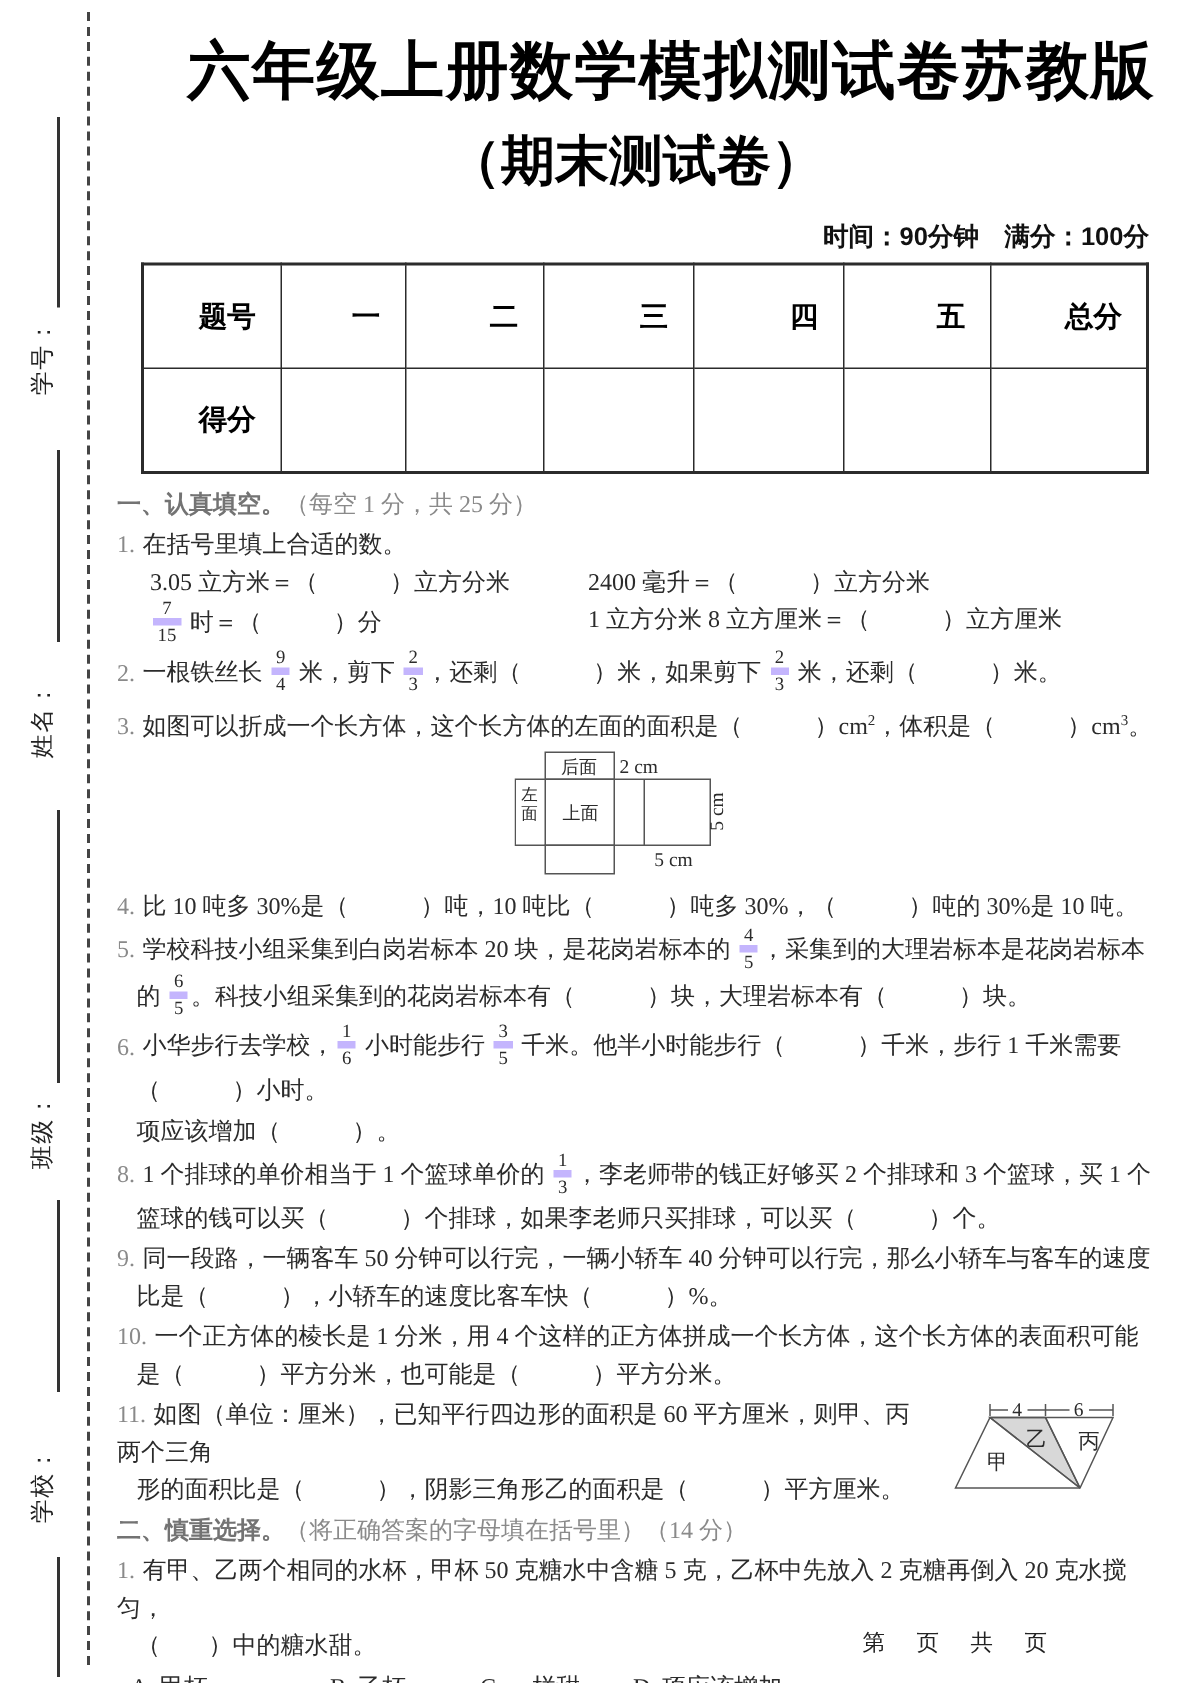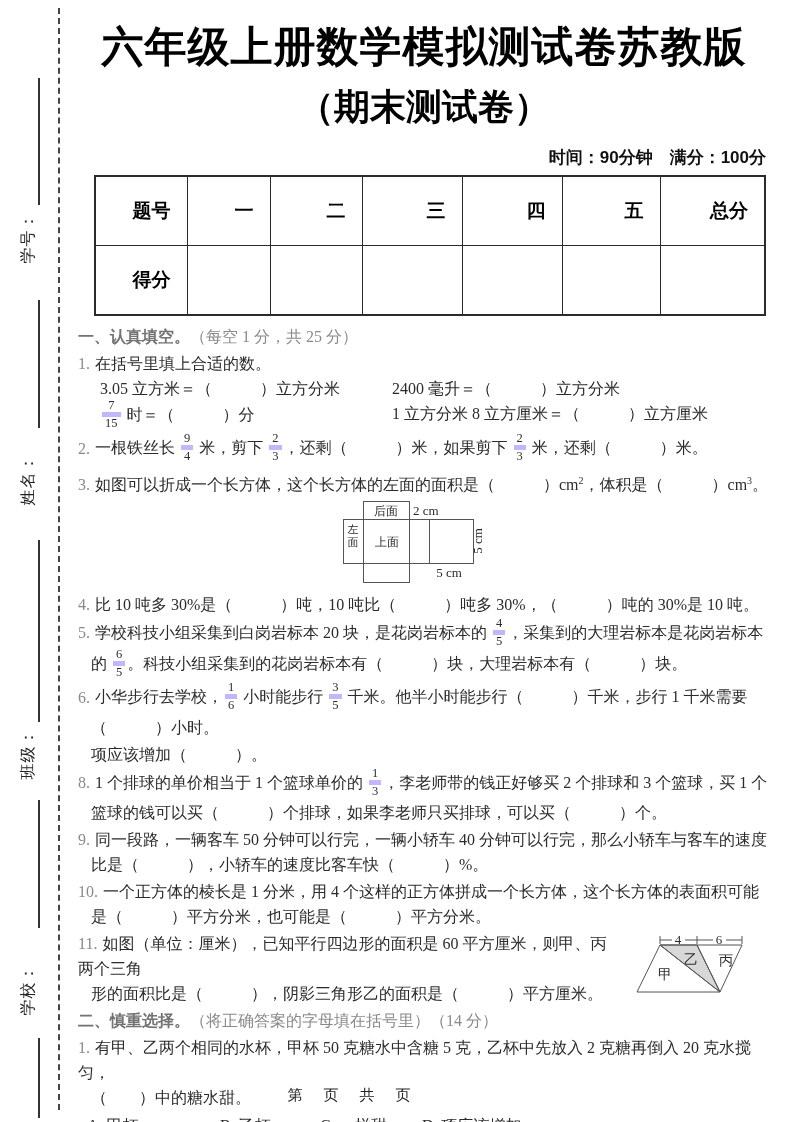--- a/index.html
+++ b/index.html
@@ -13,21 +13,21 @@
   .seg1{top:78px;height:127px}.seg2{top:300px;height:128px}.seg3{top:540px;height:182px}
   .seg4{top:800px;height:128px}.seg5{top:1038px;height:80px}
   .seal-label{
     position:absolute;left:-12px;width:80px;height:20px;transform:rotate(-90deg);
     text-align:center;font-size:16px;color:#222;letter-spacing:1px;
   }
   .lab1{top:228px}.lab2{top:470px}.lab3{top:744px}.lab4{top:980px}
   
   .main{position:absolute;left:78px;top:22px;width:692px}
   .title{font-family:"Liberation Sans","DejaVu Sans",sans-serif;font-weight:bold;font-size:42px;
-    line-height:50px;text-align:center;color:#000;margin:0;letter-spacing:1px}
+    line-height:50px;text-align:right;color:#000;margin:0;letter-spacing:1px}
   .subtitle{font-family:"Liberation Sans","DejaVu Sans",sans-serif;font-weight:bold;font-size:36px;
     line-height:46px;text-align:center;color:#000;margin:12px 0 0}
   .meta{font-family:"Liberation Sans","DejaVu Sans",sans-serif;font-weight:bold;font-size:17px;
     text-align:right;color:#111;margin:16px 4px 6px}
   table.score{width:672px;margin-left:16px;border-collapse:collapse;table-layout:fixed;
     font-family:"Liberation Sans","DejaVu Sans",sans-serif;font-weight:bold;font-size:19px;color:#000;
     border:2px solid #2b2b2b}
   table.score td{border:1px solid #2b2b2b;height:36px;text-align:right;padding:16px}
   
   .questions{margin-top:8px;font-size:16px;line-height:25px}
@@ -47,21 +47,21 @@
   sup{font-size:10px}
   .options{display:flex;margin-top:3px}
   .opt0{width:142px;padding-left:9px;box-sizing:border-box}
   .opt1{width:100px}.opt2{width:102px}
   .has-side-fig{position:relative;padding-right:152px}
   #fig-para{position:absolute;right:-12px;top:0;width:150px;height:72px}
   #fig-net{margin:3px 0 4px 265px;width:210px;height:88px}
   svg text{font-family:"Liberation Serif","DejaVu Serif",serif;fill:#2b2b2b}
   svg .shape{fill:none;stroke:#555;stroke-width:1}
   
-  .footer{position:absolute;left:0;top:1086px;width:701px;text-align:center;
+  .footer{position:absolute;left:0;top:1086px;width:701px;text-align:right;
     font-size:15px;letter-spacing:3px;color:#222}
 </style>
 </head>
 <body>
 
 <div class="seal-dash"></div>
 <div class="seal-seg seg1"></div>
 <div class="seal-seg seg2"></div>
 <div class="seal-seg seg3"></div>
 <div class="seal-seg seg4"></div>

